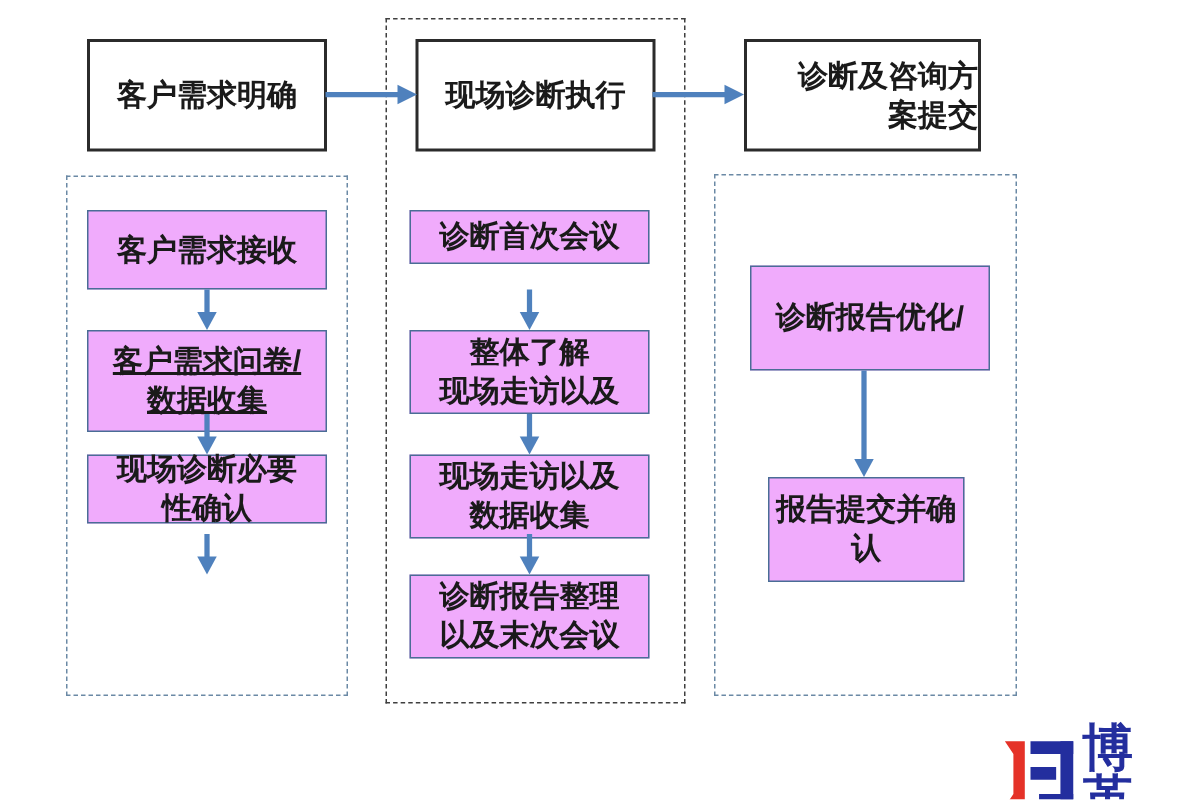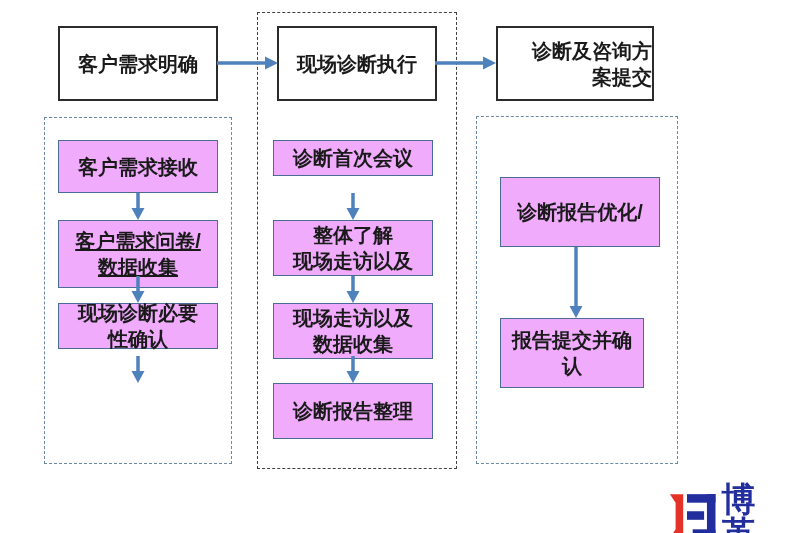--- a/index.html
+++ b/index.html
@@ -127,39 +127,40 @@
   <div class="fbox" style="left:273px; top:220px; width:160px; height:56px;">
     <span>整体了解</span>
     <span>现场走访以及</span>
   </div>
   <div class="fbox" style="left:273px; top:303px; width:160px; height:56px;">
     <span>现场走访以及</span>
     <span>数据收集</span>
   </div>
   <div class="fbox" style="left:273px; top:383px; width:160px; height:56px;">
     <span>诊断报告整理</span>
+    <span>以及末次会议</span>
   </div>
 
   <svg class="arrow" style="left:346px; top:193px;" width="14" height="27">
     <line x1="7" y1="0" x2="7" y2="16" stroke="#4f81bd" stroke-width="3.5"></line>
     <polygon points="0.5,15 13.5,15 7,27" fill="#4f81bd"></polygon>
   </svg>
   <svg class="arrow" style="left:346px; top:276px;" width="14" height="27">
     <line x1="7" y1="0" x2="7" y2="16" stroke="#4f81bd" stroke-width="3.5"></line>
     <polygon points="0.5,15 13.5,15 7,27" fill="#4f81bd"></polygon>
   </svg>
   <svg class="arrow" style="left:346px; top:356px;" width="14" height="27">
     <line x1="7" y1="0" x2="7" y2="16" stroke="#4f81bd" stroke-width="3.5"></line>
     <polygon points="0.5,15 13.5,15 7,27" fill="#4f81bd"></polygon>
   </svg>
 
   <div class="fbox" style="left:500px; top:177px; width:160px; height:70px;">
     <span>诊断报告优化/</span>
   </div>
-  <div class="fbox" style="left:500px; top:318px; width:144px; height:70px;">
+  <div class="fbox" style="left:512px; top:318px; width:131px; height:70px;">
     <span>报告提交并确</span>
     <span>认</span>
   </div>
 
   <svg class="arrow" style="left:569px; top:247px;" width="14" height="71">
     <line x1="7" y1="0" x2="7" y2="60" stroke="#4f81bd" stroke-width="3.5"></line>
     <polygon points="0.5,59 13.5,59 7,71" fill="#4f81bd"></polygon>
   </svg>
 
   <div class="logo">

